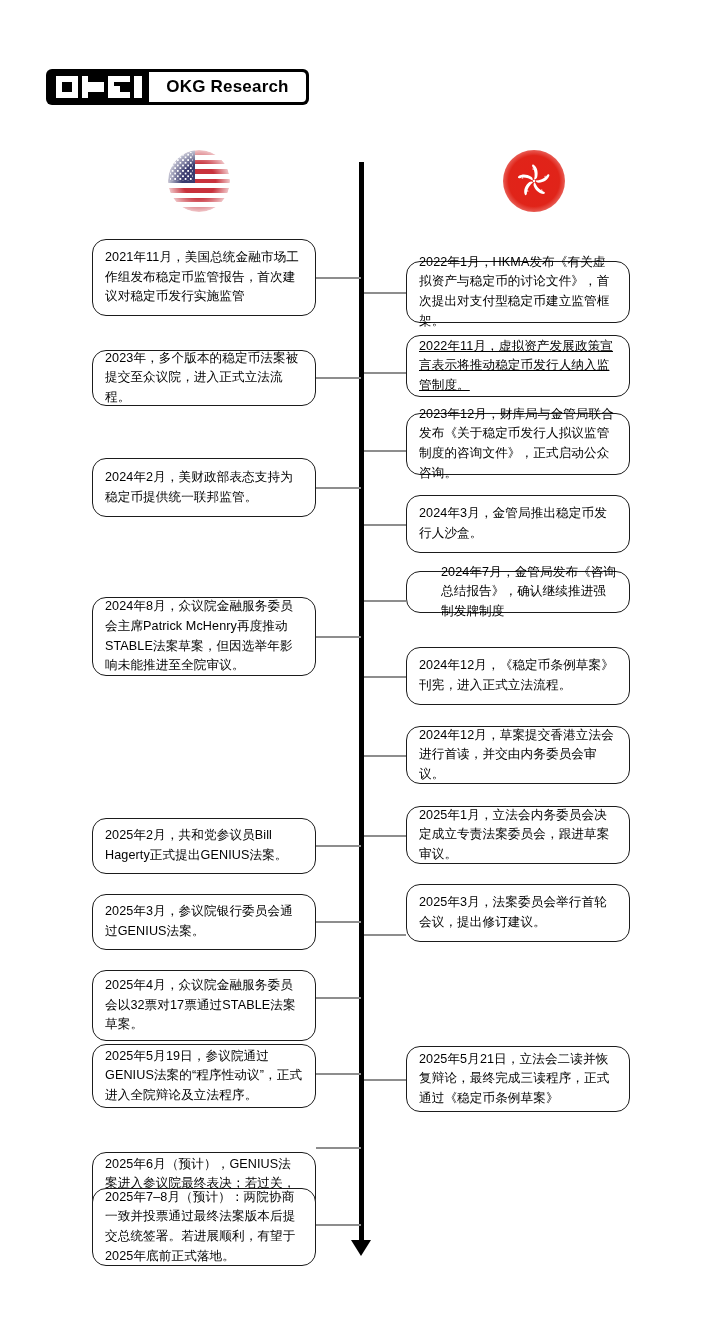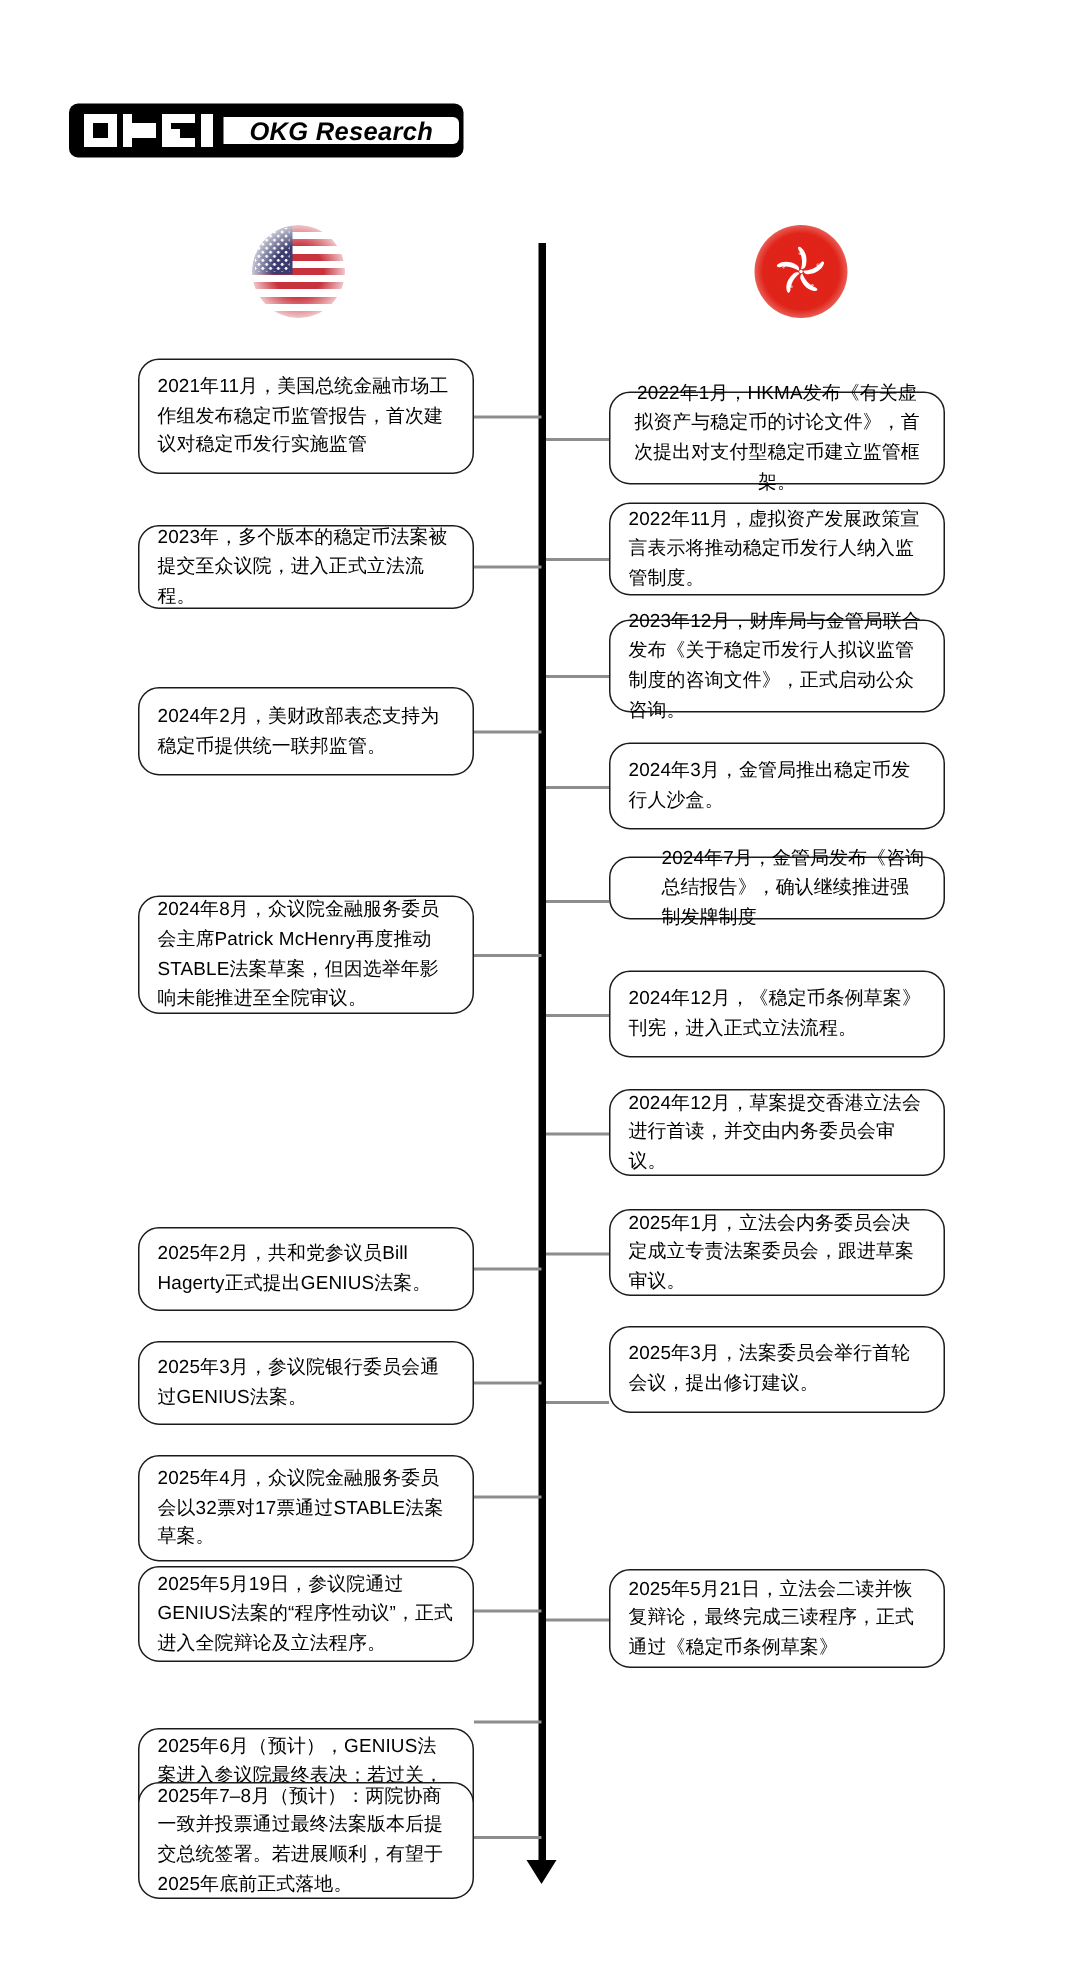--- a/index.html
+++ b/index.html
@@ -35,26 +35,26 @@
     height: 30px;
     background: #000000;
     border-radius: 4px 0 0 4px;
     display: flex;
     align-items: center;
     justify-content: center;
   }
   #logo-mark svg { display: block; }
   #logo-wordmark-plate {
     flex: 1;
-    height: 18px;
+    height: 30px;
     background: #ffffff;
     border-radius: 0 4px 4px 0;
     display: flex;
+    align-items: center;
     justify-content: center;
-    font-style: italic;
   }
   #logo-wordmark {
     font-size: 17px;
     font-weight: bold;
     color: #000000;
     letter-spacing: 0.2px;
     white-space: nowrap;
   }
 
   
@@ -267,24 +267,24 @@
 <div class="card left" style="top:1044px; height:64px;">
   <span class="card-text">2025年5月19日，参议院通过GENIUS法案的“程序性动议”，正式进入全院辩论及立法程序。</span>
 </div>
 <div class="card left" style="top:1117px; height:64px;margin-top:35px;">
   <span class="card-text">2025年6月（预计），GENIUS法案进入参议院最终表决；若过关，将与众议院版本协调文本。</span>
 </div>
 <div class="card left" style="top:1188px; height:78px;">
   <span class="card-text">2025年7–8月（预计）：两院协商一致并投票通过最终法案版本后提交总统签署。若进展顺利，有望于2025年底前正式落地。</span>
 </div>
 
-<div class="card right" style="top:261px; height:62px;text-align:center;">
+<div class="card right" style="top:261px; height:62px;">
   <span class="card-text">2022年1月，HKMA发布《有关虚拟资产与稳定币的讨论文件》，首次提出对支付型稳定币建立监管框架。</span>
 </div>
-<div class="card right" style="top:335px; height:62px;">
+<div class="card right" style="top:335px; height:62px;text-decoration:underline;">
   <span class="card-text">2022年11月，虚拟资产发展政策宣言表示将推动稳定币发行人纳入监管制度。</span>
 </div>
 <div class="card right" style="top:413px; height:62px;">
   <span class="card-text">2023年12月，财库局与金管局联合发布《关于稳定币发行人拟议监管制度的咨询文件》，正式启动公众咨询。</span>
 </div>
 <div class="card right" style="top:495px; height:58px;">
   <span class="card-text">2024年3月，金管局推出稳定币发行人沙盒。</span>
 </div>
 <div class="card right" style="top:571px; height:42px;padding-left:34px;">
   <span class="card-text">2024年7月，金管局发布《咨询总结报告》，确认继续推进强制发牌制度</span>

